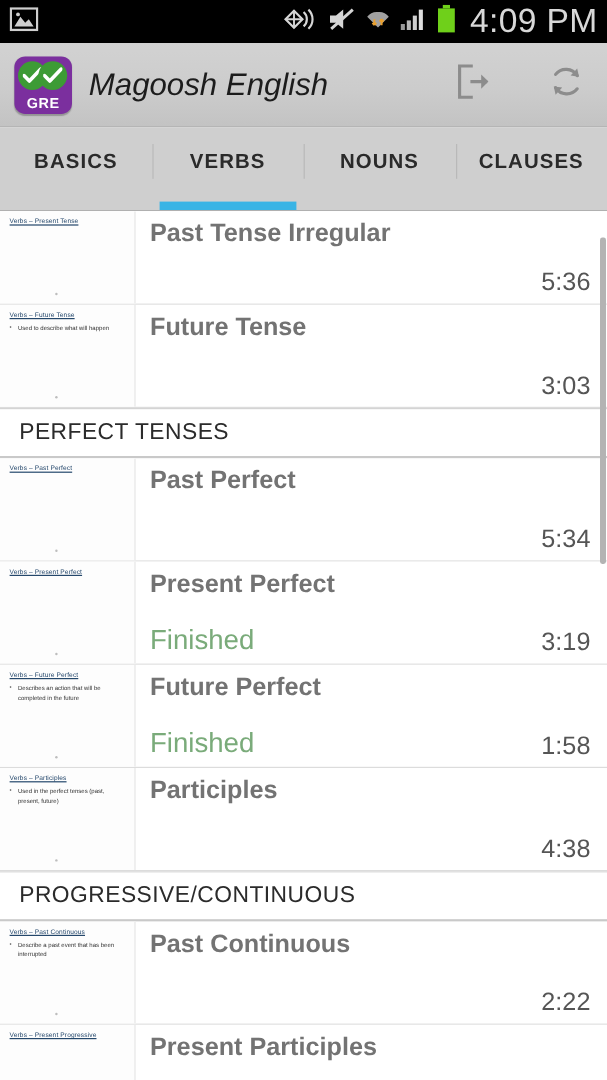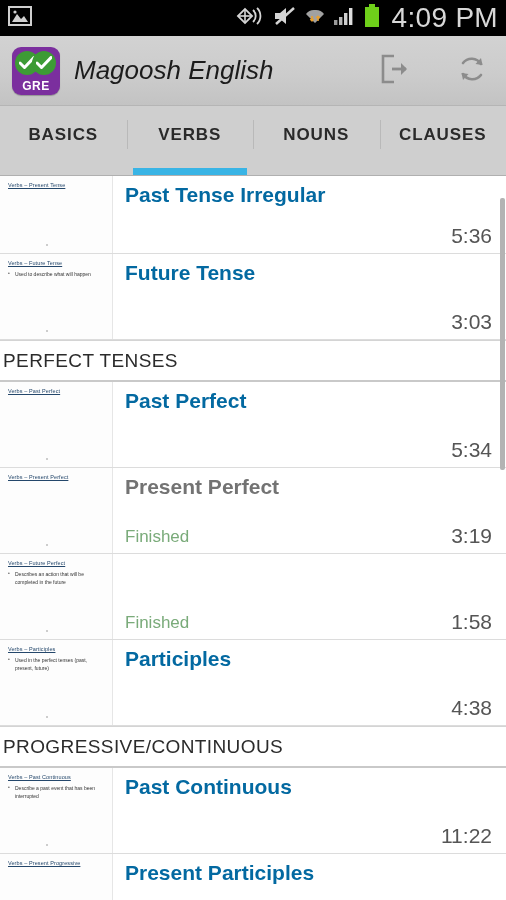--- a/index.html
+++ b/index.html
@@ -92,21 +92,21 @@
   .tab.active .underline{ background:#39b4e5; }
 
   
   #list{
     position:absolute; top:176px; left:0;
     width:506px; height:724px;
     background:#ffffff; overflow:hidden;
   }
   .section-head{
     height:42px; display:flex; align-items:center;
-    padding-left:3px;
+    padding-left:16px;
     background:#ffffff;
     border-top:1px solid #d4d4d4;
     border-bottom:2px solid #c9c9c9;
   }
   .section-head .sh-label{
     font-size:19px; color:#2b2b2b; letter-spacing:.4px;
     font-family:"Liberation Sans", sans-serif;
   }
 
   .row{
@@ -142,29 +142,29 @@
   }
   .thumb .t-dot{
     position:absolute; bottom:7px; left:46px;
     width:2px; height:2px; background:#bdbdbd; border-radius:50%;
   }
 
   .row-body{
     flex:1 1 auto; position:relative; padding:6px 14px 0 12px;
   }
   .row-title{
-    font-size:21px; font-weight:bold; color:#0369a1;
+    font-size:21px; font-weight:bold; color:#737373;
     font-family:"Liberation Sans", sans-serif;
     line-height:1.25;
   }
   .row.done .row-title{ color:#737373; }
 
   .row-status{
     position:absolute; left:12px; bottom:6px;
-    font-size:17px; color:#7aab7a;
+    font-size:23px; color:#7aab7a;
     font-family:"Liberation Sans", sans-serif;
   }
   .row-dur{
     position:absolute; right:14px; bottom:5px;
     font-size:21px; color:#555555;
     font-family:"Liberation Sans", sans-serif;
   }
 
   
   #scrollthumb{
@@ -331,20 +331,21 @@
         <div class="row-dur">3:19</div>
       </div>
     </div>
     <div class="row done">
       <div class="thumb">
         <div class="t-title">Verbs – Future Perfect</div>
         <div class="t-bullet">Describes an action that will be completed in the future</div>
         <div class="t-dot"></div>
       </div>
       <div class="row-body">
+        <div class="row-title">Future Perfect</div>
         <div class="row-status">Finished</div>
         <div class="row-dur">1:58</div>
       </div>
     </div>
     <div class="row">
       <div class="thumb">
         <div class="t-title">Verbs – Participles</div>
         <div class="t-bullet">Used in the perfect tenses (past, present, future)</div>
         <div class="t-dot"></div>
       </div>
@@ -357,21 +358,21 @@
       <span class="sh-label">PROGRESSIVE/CONTINUOUS</span>
     </div>
     <div class="row">
       <div class="thumb">
         <div class="t-title">Verbs – Past Continuous</div>
         <div class="t-bullet">Describe a past event that has been interrupted</div>
         <div class="t-dot"></div>
       </div>
       <div class="row-body">
         <div class="row-title">Past Continuous</div>
-        <div class="row-dur">11:22</div>
+        <div class="row-dur">2:22</div>
       </div>
     </div>
     <div class="row partial">
       <div class="thumb">
         <div class="t-title">Verbs – Present Progressive</div>
       </div>
       <div class="row-body">
         <div class="row-title">Present Participles</div>
       </div>
     </div>

